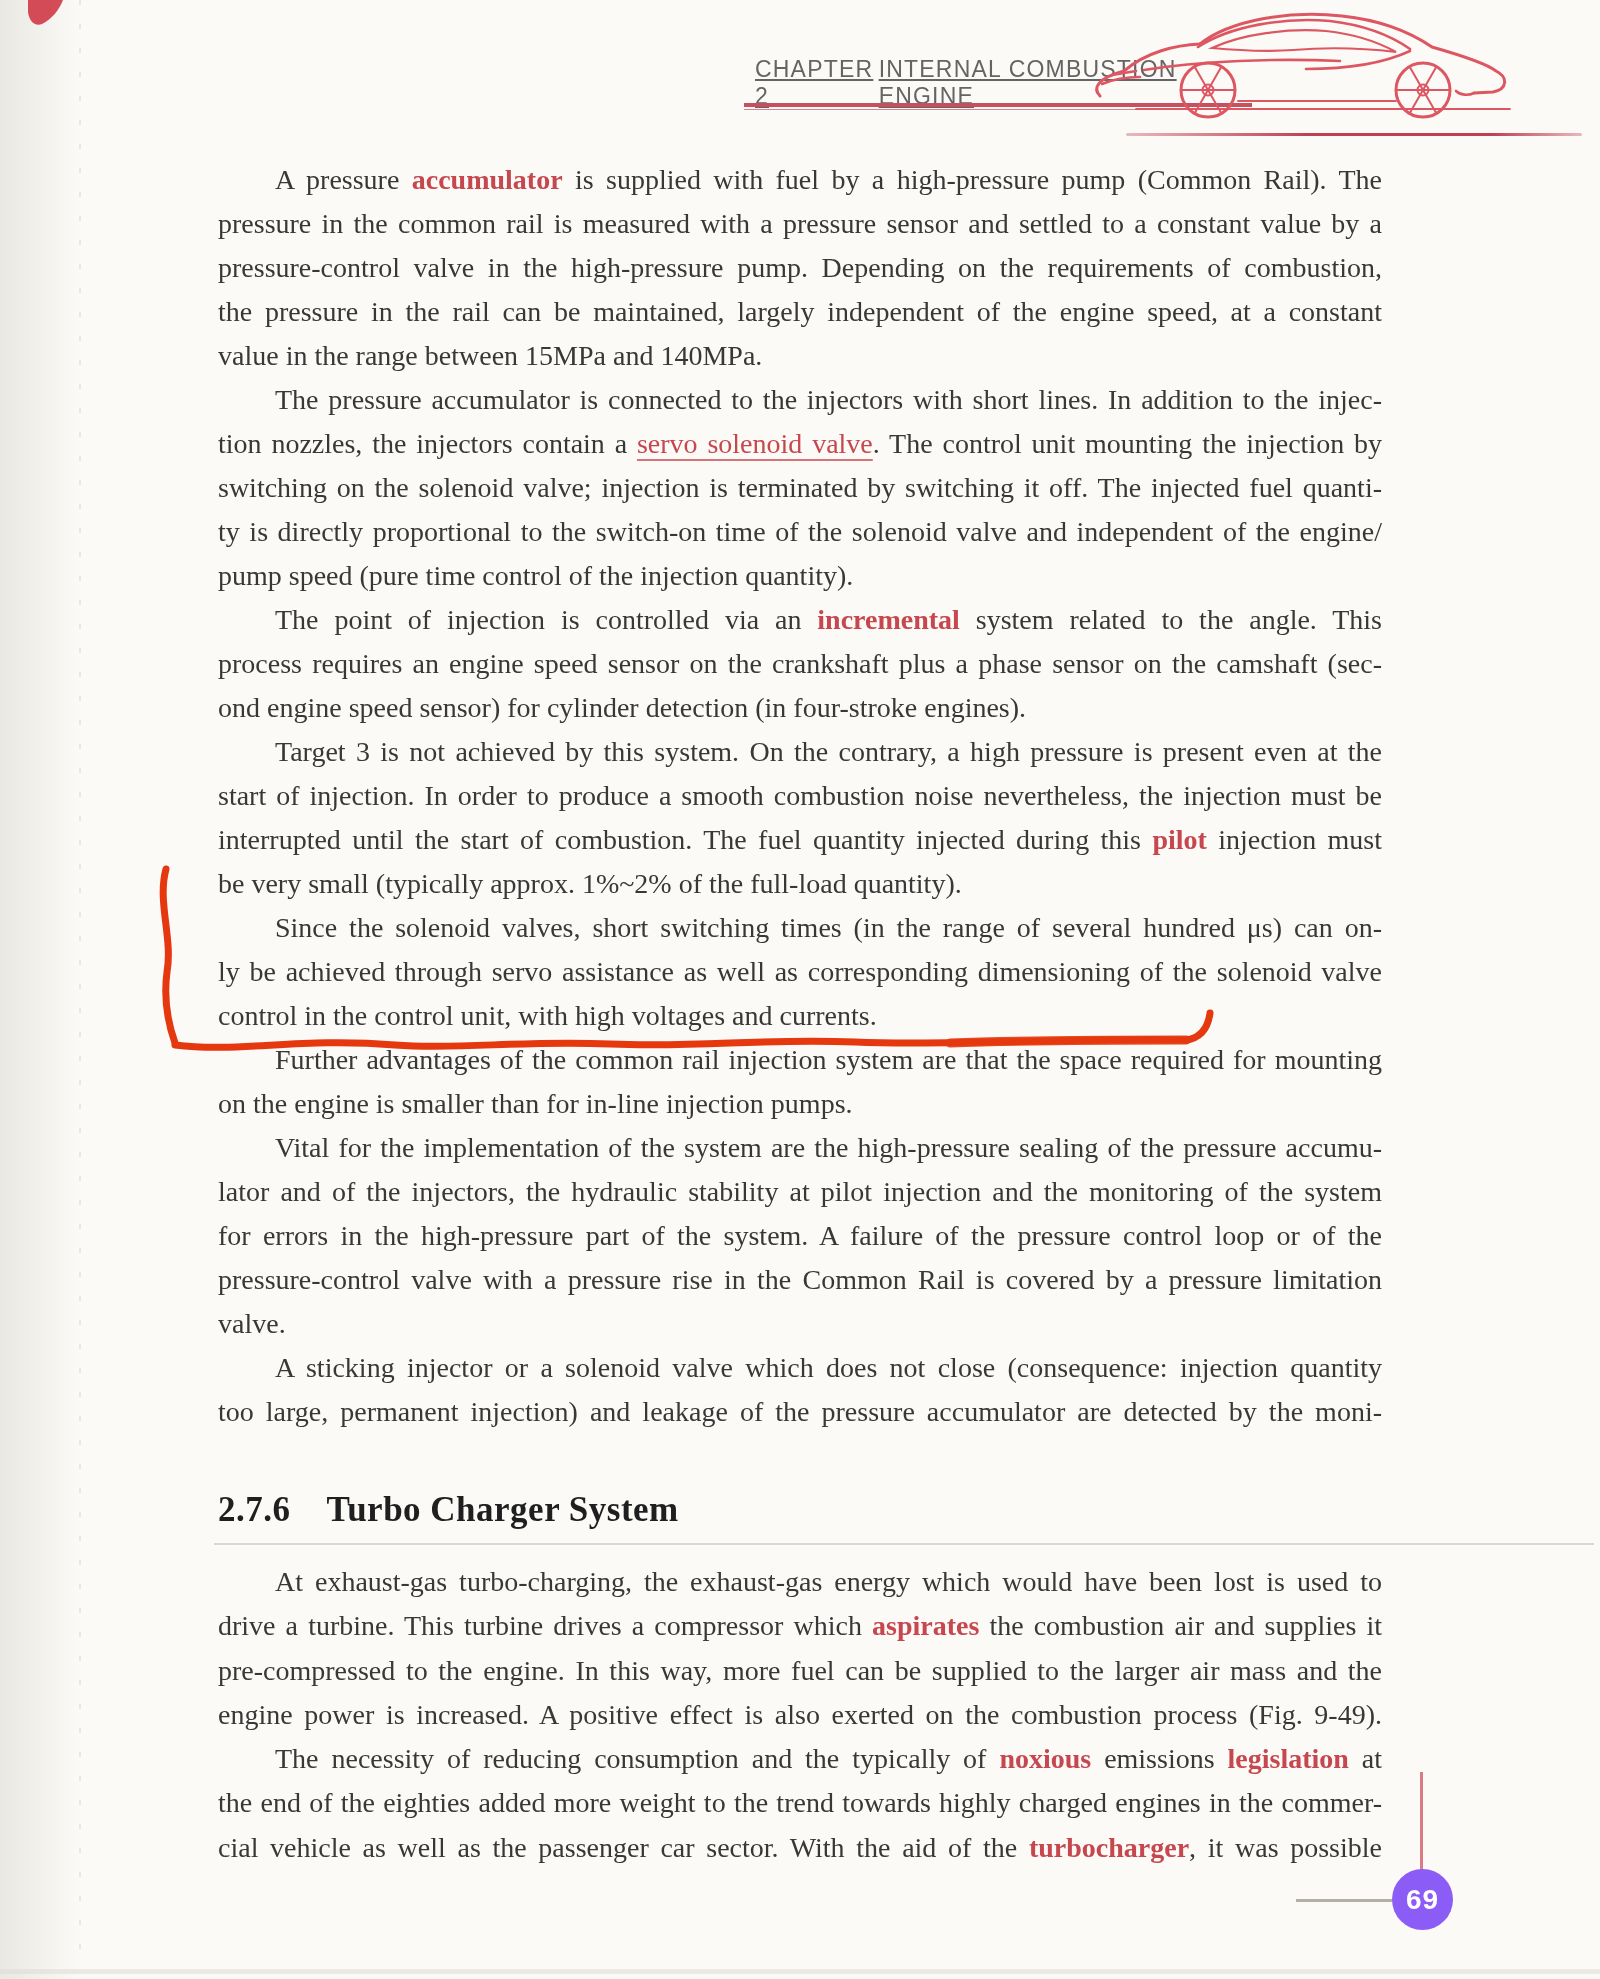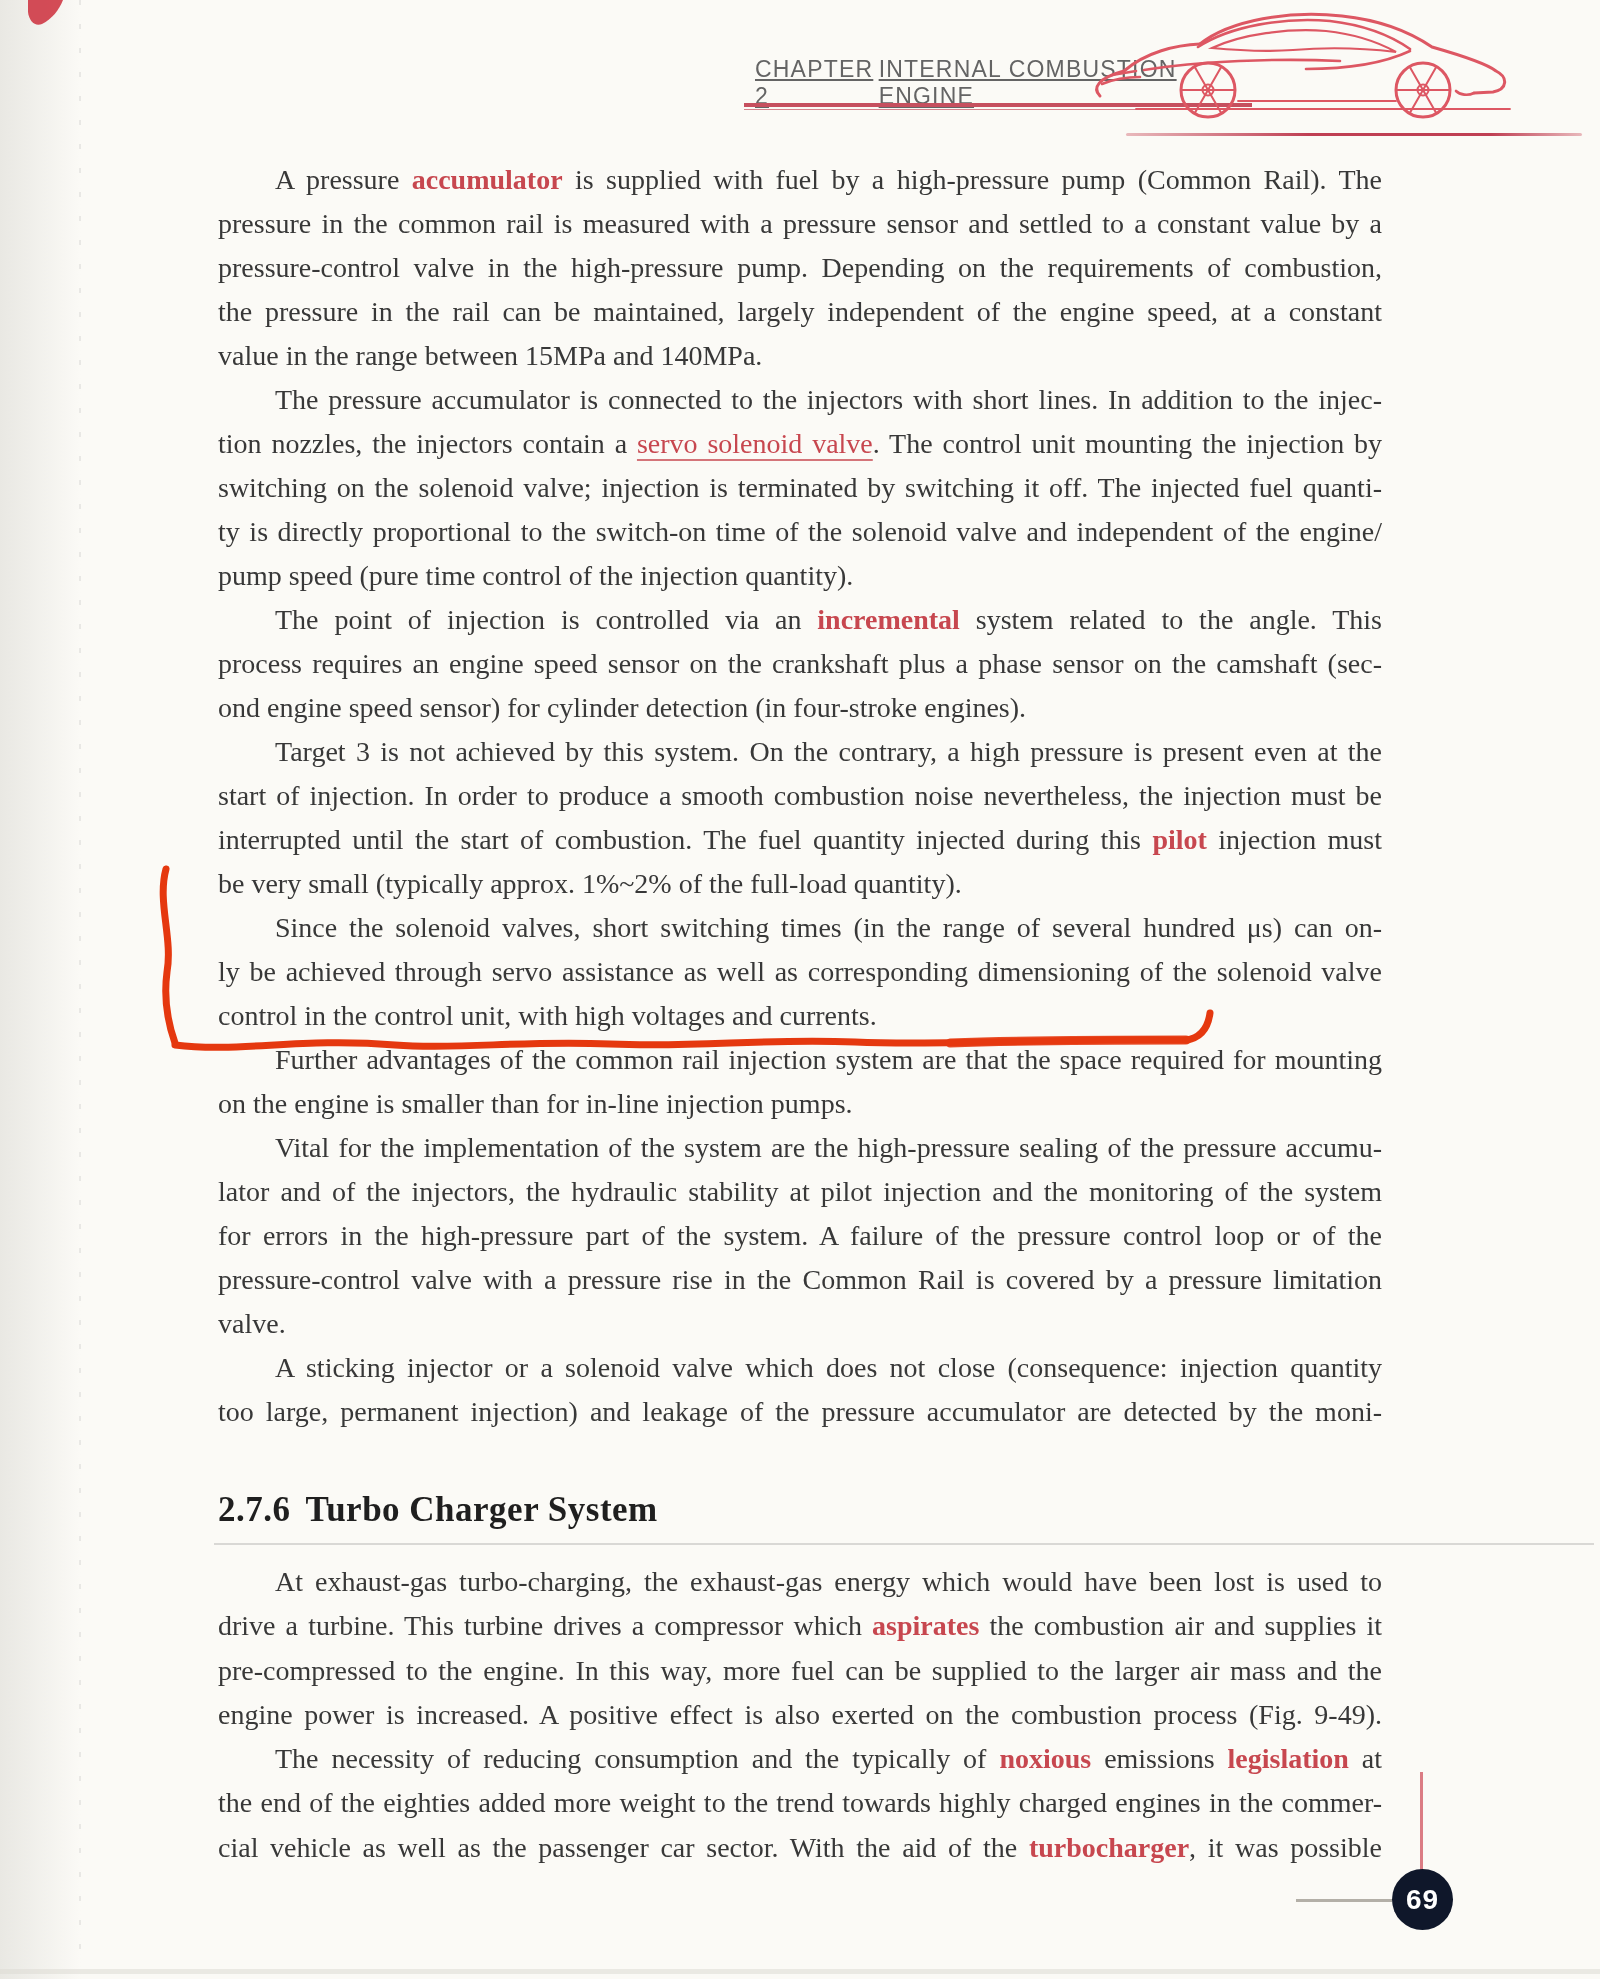--- a/index.html
+++ b/index.html
@@ -33,27 +33,27 @@
   #col1 .tl{height:44px;line-height:44px;}
   #col2 .tl{height:44.3px;line-height:44.3px;}
   .tl{display:block;text-align:justify;text-align-last:justify;white-space:normal;overflow:visible;}
   .tl.last{text-align-last:left;}
   .tl.ind{text-indent:57px;}
   .rb{color:#c7474f;font-weight:bold;}
   .ru{color:#c7474f;text-decoration:underline;text-decoration-color:rgba(199,71,79,.75);
       text-decoration-thickness:2px;text-underline-offset:6px;}
 
   
-  .sec-heading{position:absolute;left:218px;top:1490px;display:flex;gap:15px;
+  .sec-heading{position:absolute;left:218px;top:1490px;display:flex;gap:36px;
     font-size:35px;font-weight:bold;color:#1f1f1f;letter-spacing:.5px;}
   .sec-rule{position:absolute;left:214px;top:1543px;width:1380px;height:1.5px;background:rgba(130,130,130,.28);}
 
   
   .pageno-circle{position:absolute;left:1392px;top:1869px;width:61px;height:61px;border-radius:50%;
-    background:#0f172a;display:flex;align-items:center;justify-content:center;
+    background:#8b5cf6;display:flex;align-items:center;justify-content:center;
     color:#fff;font-family:"Liberation Sans", sans-serif;font-size:28px;font-weight:bold;letter-spacing:1px;}
   .pageno-vline{position:absolute;left:1420px;top:1772px;width:3px;height:100px;background:#db7c84;}
   .pageno-hline{position:absolute;left:1296px;top:1899px;width:96px;height:2.5px;background:#b3afa7;}
 
   .overlay{position:absolute;left:0;top:0;pointer-events:none;}
 </style>
 </head>
 <body>
 
 <div class="edge-left"></div>

